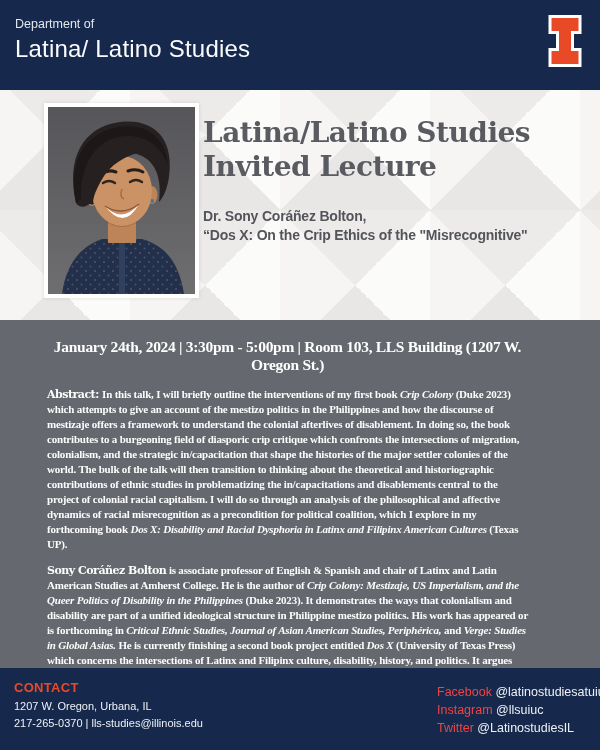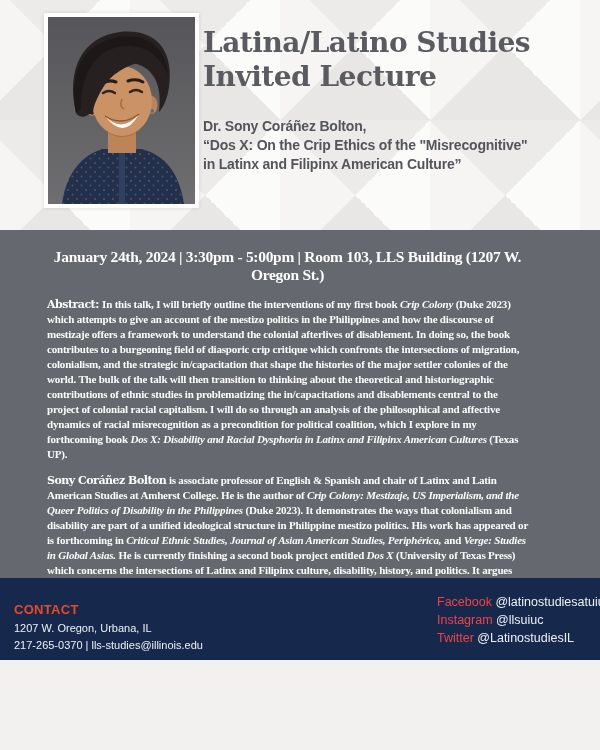--- a/index.html
+++ b/index.html
@@ -29,33 +29,42 @@
   .gray-panel{height:348px;background:#65686e;box-sizing:border-box;padding:9px 72px 0 47px;overflow:hidden;}
   .event-line{text-align:center;color:#fff;font-family:"Liberation Serif",serif;font-weight:bold;
     font-size:15.5px;letter-spacing:-.3px;margin:9px 0 13px 0;}
   .body-text{color:#fdfdfd;font-family:"Liberation Serif",serif;font-weight:bold;
     font-size:11px;line-height:15px;letter-spacing:-.2px;margin:0 0 11px 0;text-align:left;}
   .run-i{font-style:italic;}
   .run-xb{font-family:"DejaVu Serif",serif;letter-spacing:-.5px;}
 
   
   .footer{position:relative;height:82px;background:#16294d;}
-  .contact-block{position:absolute;left:14px;top:24px;}
+  .contact-block{position:absolute;left:14px;top:12px;}
   .contact-heading{color:#e84a27;font-size:13px;font-weight:bold;letter-spacing:.3px;margin-bottom:3px;}
   .contact-line{color:#eef1f5;font-size:11px;line-height:17px;}
   .social-block{position:absolute;left:437px;top:15px;}
   .social-row{font-size:12.5px;line-height:18px;white-space:nowrap;}
   .social-net{color:#ef4444;}
   .social-handle{color:#eef1f5;}
 </style>
 </head>
 <body>
 
 <div class="poster">
 
+  <div class="top-bar">
+    <div class="eyebrow">Department of</div>
+    <div class="dept-title">Latina/ Latino Studies</div>
+    <div class="logo-box">
+      <svg width="38" height="54" viewBox="0 0 76 108" aria-hidden="true">
+        <path d="M8 5 H68 V37 H53 V71 H68 V103 H8 V71 H23 V37 H8 Z" fill="#e84a27" stroke="#ffffff" stroke-width="6" stroke-linejoin="miter"></path>
+      </svg>
+    </div>
+  </div>
 
   <div class="hero">
 
     <div class="photo-frame">
       <svg width="147" height="187" viewBox="0 0 147 187" aria-hidden="true">
         <defs>
           <linearGradient id="pbg" x1="0" y1="0" x2="0" y2="1">
             <stop offset="0" stop-color="#56565a"></stop>
             <stop offset="1" stop-color="#6e6d6f"></stop>
           </linearGradient>
@@ -99,21 +108,20 @@
     </div>
 
     <div class="hero-right">
       <div class="lecture-title">
         <div>Latina/Latino Studies</div>
         <div>Invited Lecture</div>
       </div>
       <div class="speaker">
         <div>Dr. Sony Coráñez Bolton,</div>
         <div>“Dos X: On the Crip Ethics of the "Misrecognitive"</div>
-        <div>in Latinx and Filipinx American Culture”</div>
       </div>
     </div>
   </div>
 
   <div class="gray-panel">
     <div class="event-line">January 24th, 2024 | 3:30pm - 5:00pm | Room 103, LLS Building (1207 W. Oregon St.)</div>
     <p class="body-text"><span class="run-xb">Abstract: </span><span> In this talk, I will briefly outline the interventions of my first book </span><span class="run-i">Crip Colony</span><span> (Duke 2023) which attempts to give an account of the mestizo politics in the Philippines and how the discourse of mestizaje offers a framework to understand the colonial afterlives of disablement. In doing so, the book contributes to a burgeoning field of diasporic crip critique which confronts the intersections of migration, colonialism, and the strategic in/capacitation that shape the histories of the major settler colonies of the world. The bulk of the talk will then transition to thinking about the theoretical and historiographic contributions of ethnic studies in problematizing the in/capacitations and disablements central to the project of colonial racial capitalism. I will do so through an analysis of the philosophical and affective dynamics of racial misrecognition as a precondition for political coalition, which I explore in my forthcoming book </span><span class="run-i">Dos X: Disability and Racial Dysphoria in Latinx and Filipinx American Cultures</span><span> (Texas UP).</span></p>
     <p class="body-text"><span class="run-xb">Sony Coráñez Bolton</span><span> is associate professor of English &amp; Spanish and chair of Latinx and Latin American Studies at Amherst College. He is the author of </span><span class="run-i">Crip Colony: Mestizaje, US Imperialism, and the Queer Politics of Disability in the Philippines</span><span> (Duke 2023). It demonstrates the ways that colonialism and disability are part of a unified ideological structure in Philippine mestizo politics. His work has appeared or is forthcoming in </span><span class="run-i">Critical Ethnic Studies, Journal of Asian American Studies, Periphérica,</span><span> and </span><span class="run-i">Verge: Studies in Global Asias.</span><span> He is currently finishing a second book project entitled </span><span class="run-i">Dos X</span><span> (University of Texas Press) which concerns the intersections of Latinx and Filipinx culture, disability, history, and politics. It argues that racial misrecognition is an epistemology unto itself that helps to diagnose the ableist dimensions of racial capitalism.</span></p>
   </div>
 

